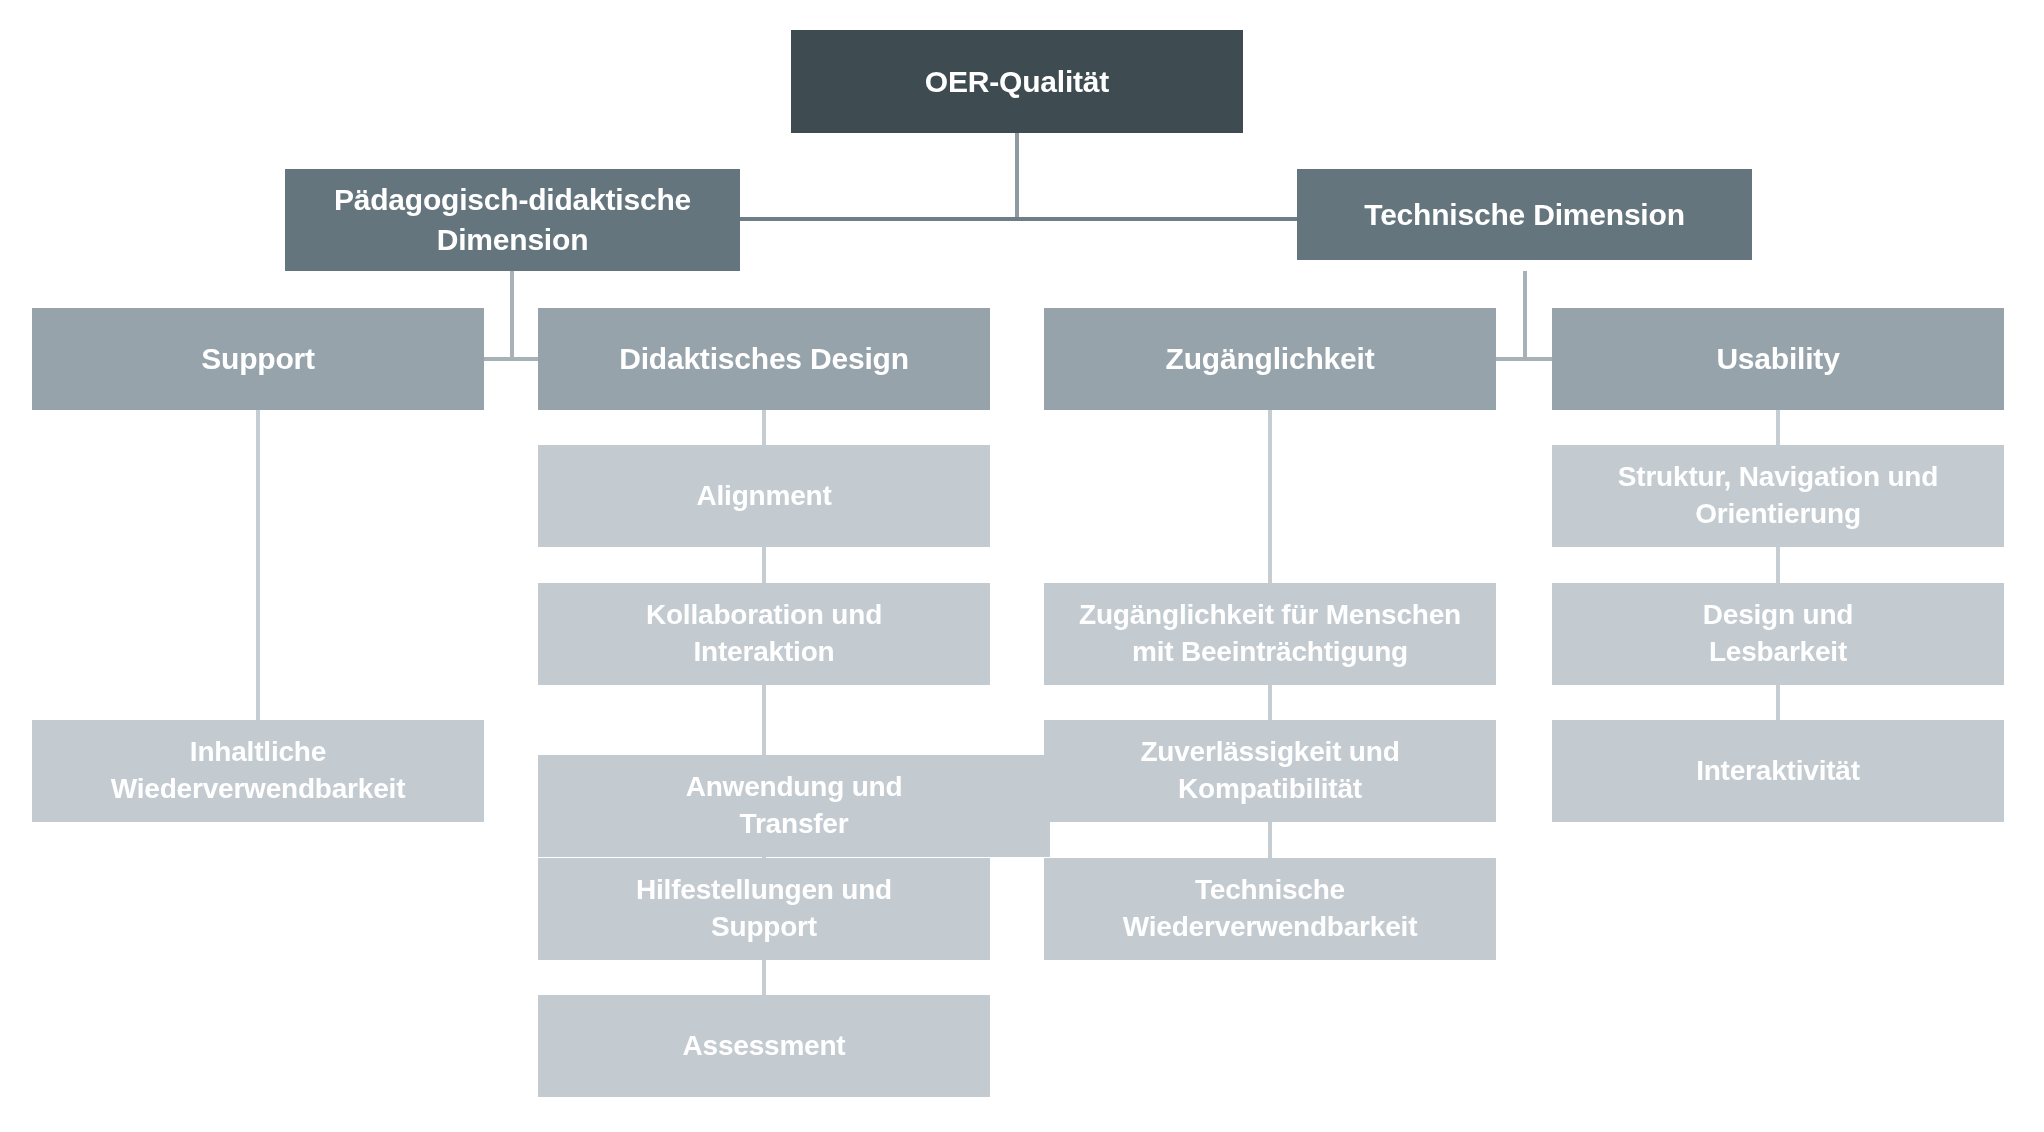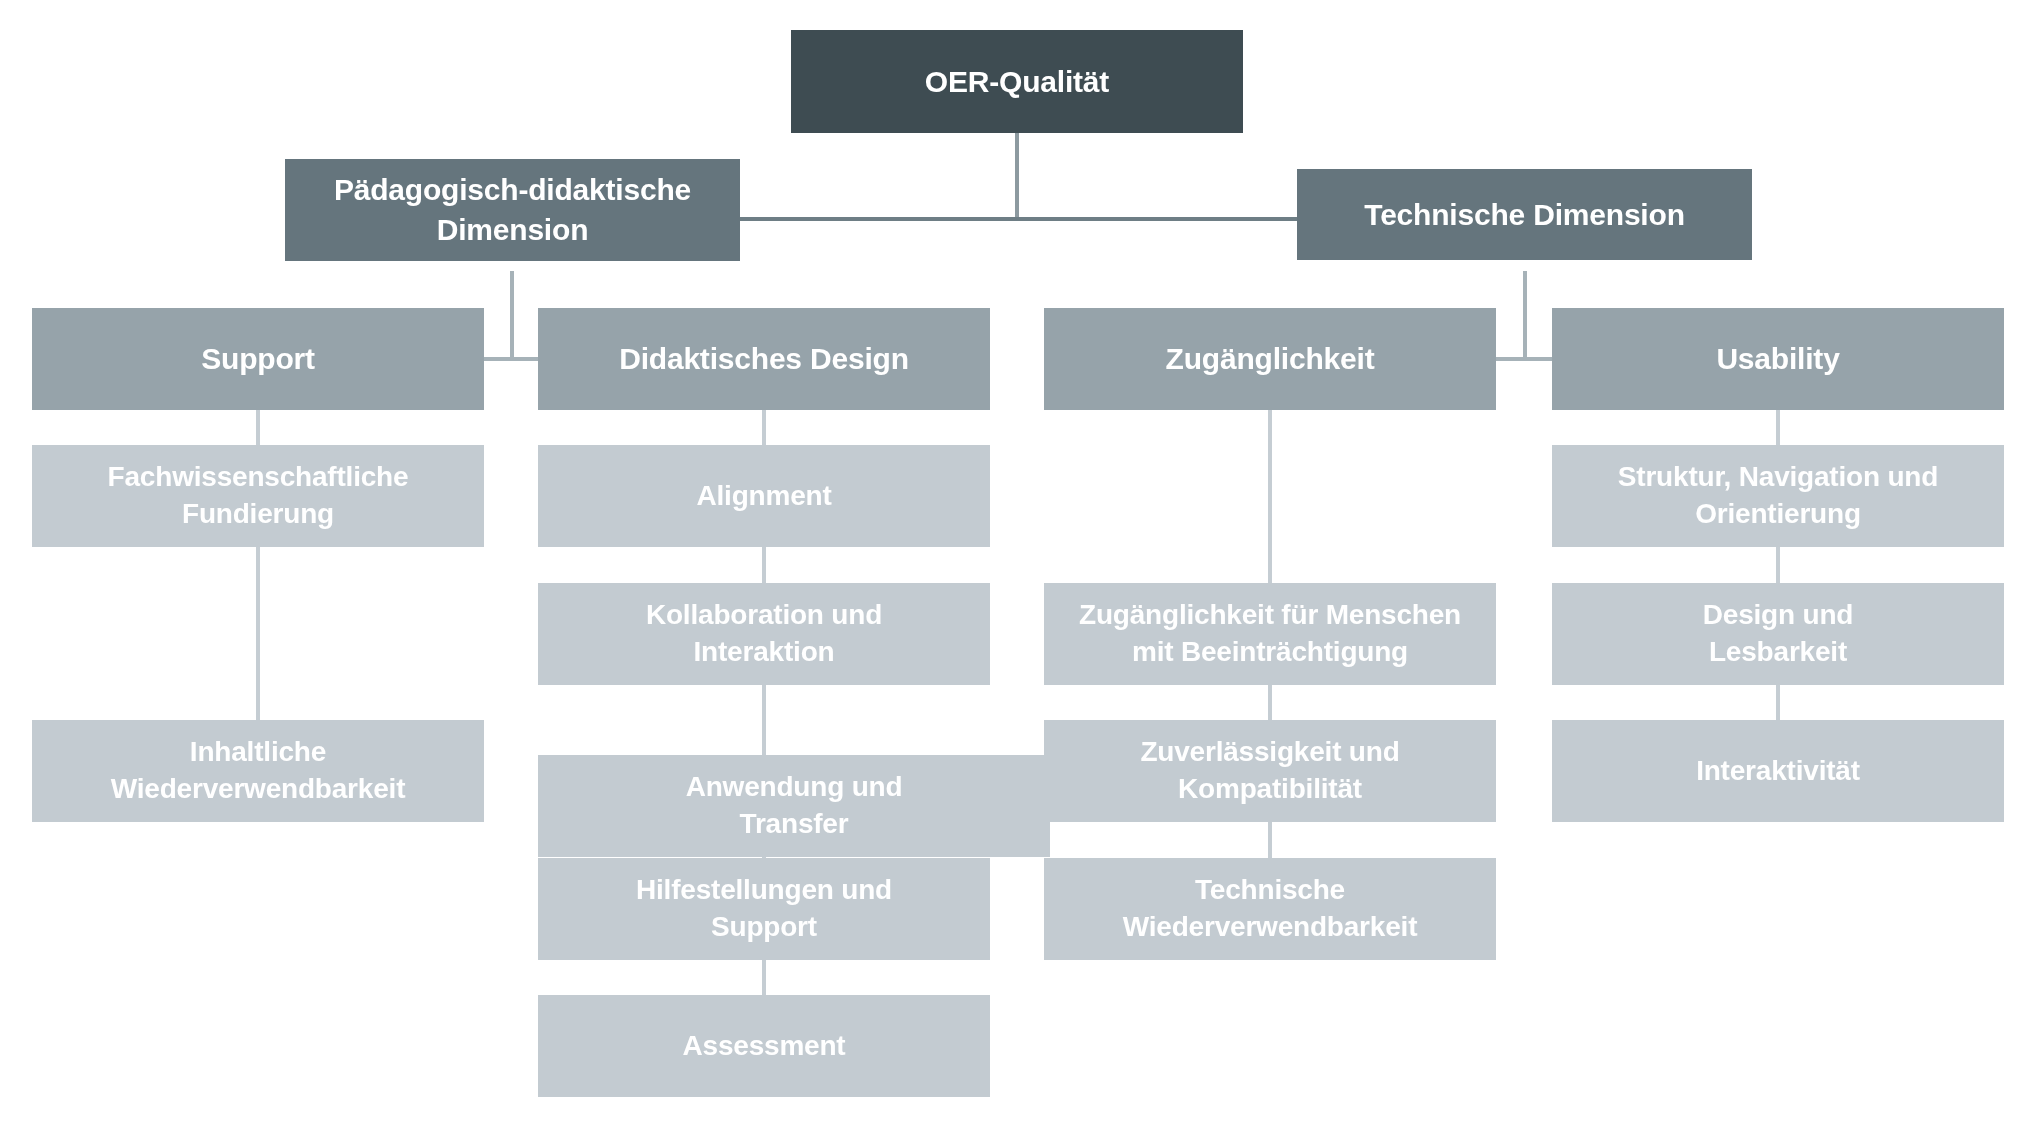--- a/index.html
+++ b/index.html
@@ -67,45 +67,41 @@
   <div class="conn mid" style="left:1496px; top:357px; width:56px; height:4px;"></div>
   <div class="conn col-line" style="left:256px; top:410px; width:4px; height:312px;"></div>
   <div class="conn col-line" style="left:762px; top:410px; width:4px; height:587px;"></div>
   <div class="conn col-line" style="left:1268px; top:410px; width:4px; height:450px;"></div>
   <div class="conn col-line" style="left:1776px; top:410px; width:4px; height:312px;"></div>
 
   <div class="box lvl-root" style="left:791px; top:30px; width:452px; height:103px;">
     <span class="label">OER-Qualität</span>
   </div>
 
-  <div class="box lvl-dim" style="left:285px; top:159px; width:455px; height:102px;">
+  <div class="box lvl-dim" style="left:285px; top:169px; width:455px; height:102px;">
     <span class="label">Pädagogisch-didaktische
 Dimension</span>
   </div>
   <div class="box lvl-dim" style="left:1297px; top:169px; width:455px; height:91px;justify-content:center;">
     <span class="label">Technische Dimension</span>
   </div>
 
   <div class="box lvl-cat" style="left:32px; top:308px; width:452px; height:102px;">
     <span class="label">Support</span>
   </div>
   <div class="box lvl-cat" style="left:538px; top:308px; width:452px; height:102px;">
     <span class="label">Didaktisches Design</span>
   </div>
   <div class="box lvl-cat" style="left:1552px; top:308px; width:452px; height:102px;">
     <span class="label">Usability</span>
   </div>
   <div class="box lvl-cat" style="left:1044px; top:308px; width:452px; height:102px;">
     <span class="label">Zugänglichkeit</span>
   </div>
 
-  <div class="box lvl-leaf" style="left:32px; top:445px; width:452px; height:102px;">
-    <span class="label">Fachwissenschaftliche
-Fundierung</span>
-  </div>
   <div class="box lvl-leaf" style="left:32px; top:720px; width:452px; height:102px;">
     <span class="label">Inhaltliche
 Wiederverwendbarkeit</span>
   </div>
 
   <div class="box lvl-leaf" style="left:538px; top:445px; width:452px; height:102px;">
     <span class="label">Alignment</span>
   </div>
   <div class="box lvl-leaf" style="left:538px; top:583px; width:452px; height:102px;">
     <span class="label">Kollaboration und

